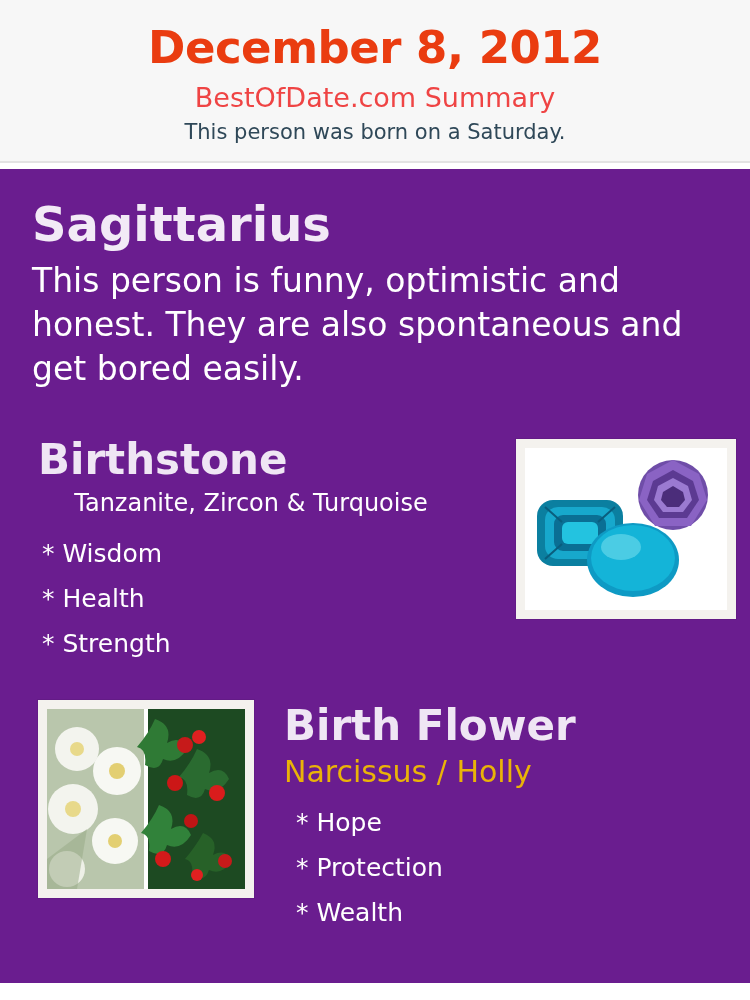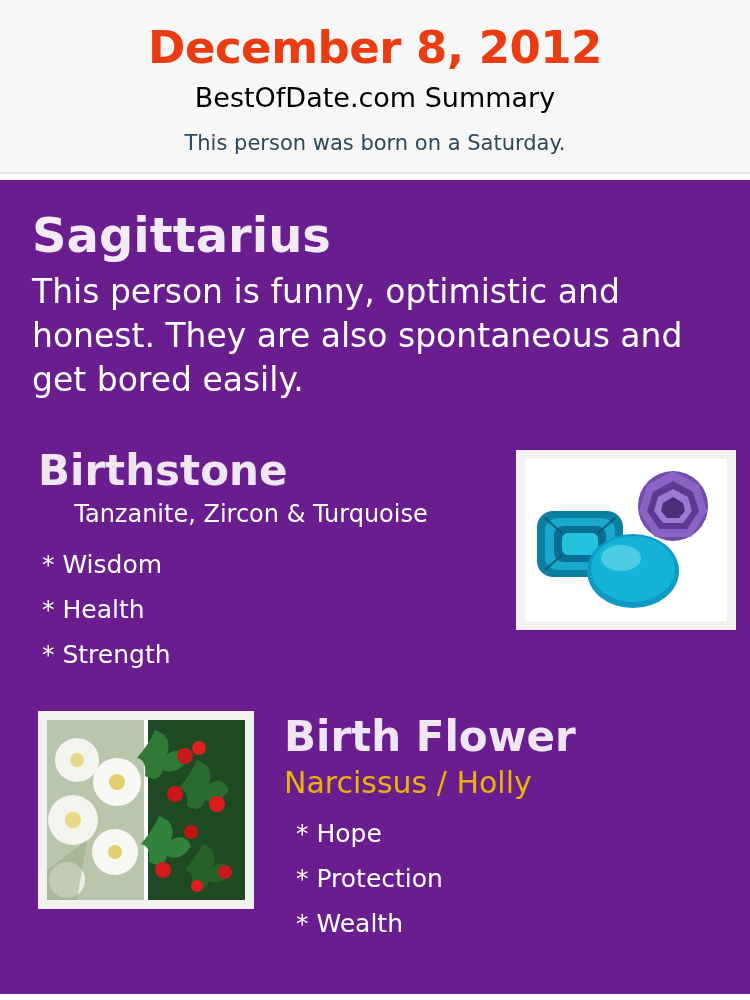--- a/index.html
+++ b/index.html
@@ -27,30 +27,30 @@
     text-align: center;
   }
   .header-date {
     color: #ea3c10;
     font-size: 45px;
     font-weight: bold;
     line-height: 56px;
     letter-spacing: -0.5px;
   }
   .header-subtitle {
-    color: #000000;
+    color: #ef4444;
     font-size: 27px;
     line-height: 36px;
     margin-top: 4px;
   }
   .header-note {
     color: #2f4858;
     font-size: 21px;
     line-height: 30px;
-    margin-top: 12px;
+    margin-top: 1px;
   }
   .header-rule {
     height: 6px;
     background: #ffffff;
     border-top: 2px solid #e3e3e3;
   }
 
   
   .body-panel {
     background: #6a1d8f;

